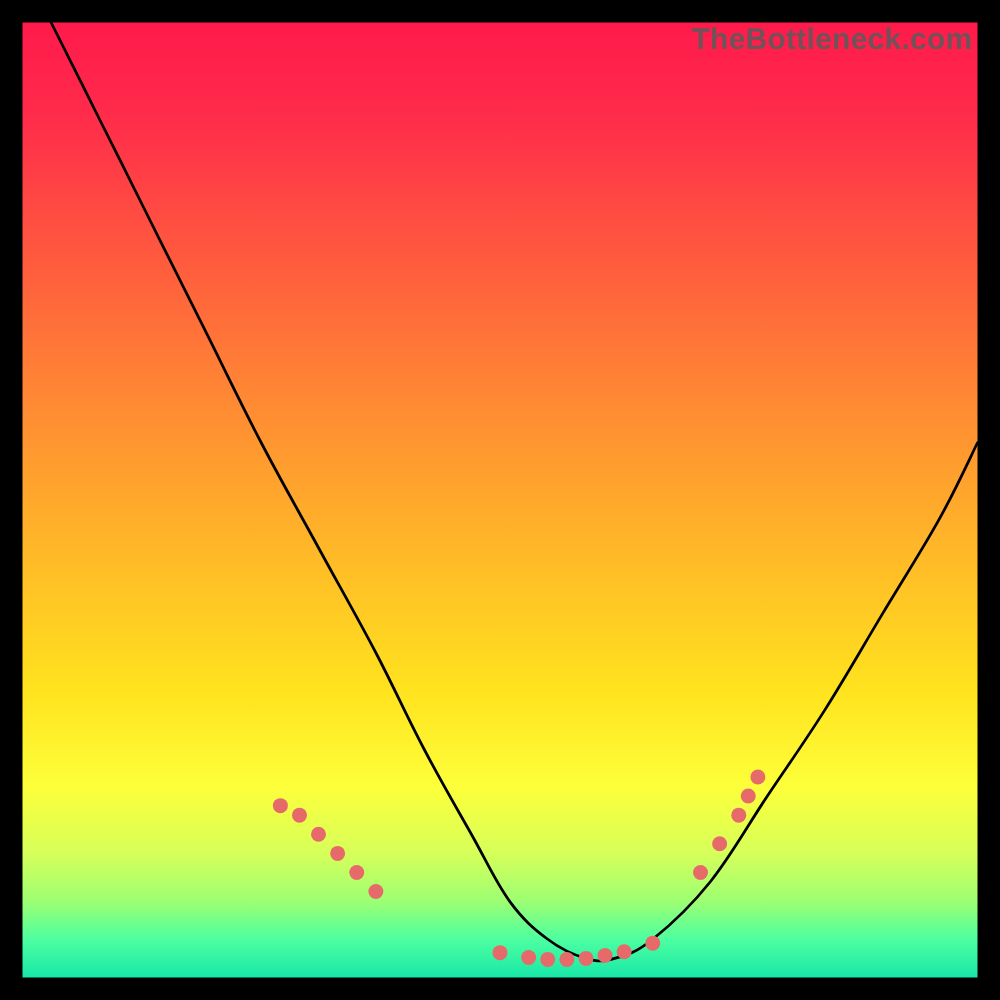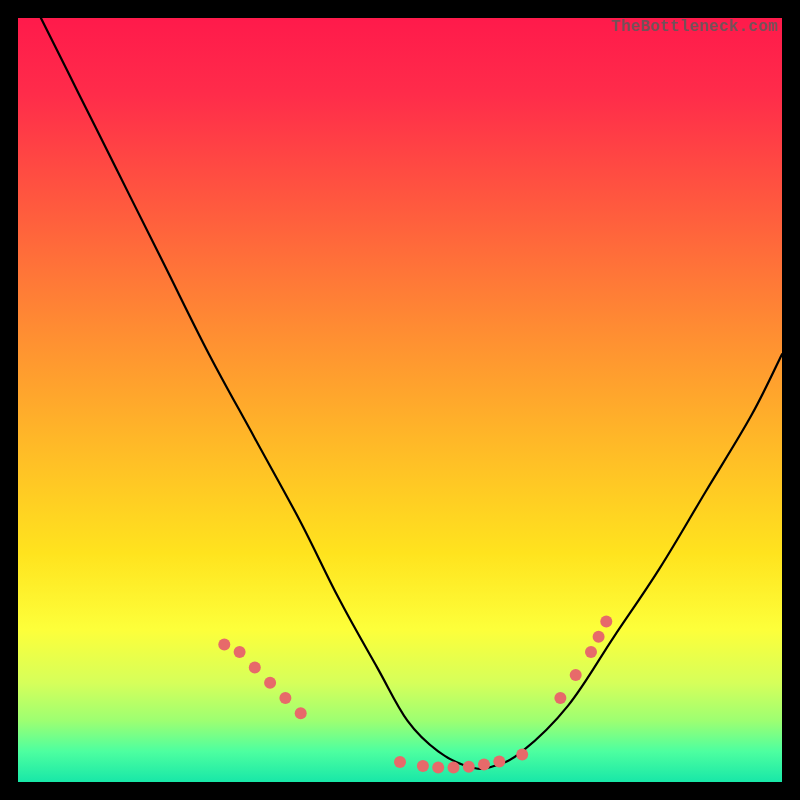--- a/index.html
+++ b/index.html
@@ -37,27 +37,26 @@
       #d6ff5a 87%,
       #9dff72 92%,
       #4dffa0 96%,
       #18e7a8 100%
     );
   }
   .watermark {
     position: absolute;
     top: 0px;
     right: 4px;
-    font-size: 16px;
+    font-size: 24px;
     font-weight: 600;
     color: #5b5b5b;
     letter-spacing: 0.2px;
     opacity: 0.85;
     user-select: none;
-    font-family: Liberation Mono, monospace;
   }
   svg.curve {
     position: absolute;
     left: 0;
     top: 0;
     width: 764px;
     height: 764px;
     overflow: visible;
   }
   .curve-path {

